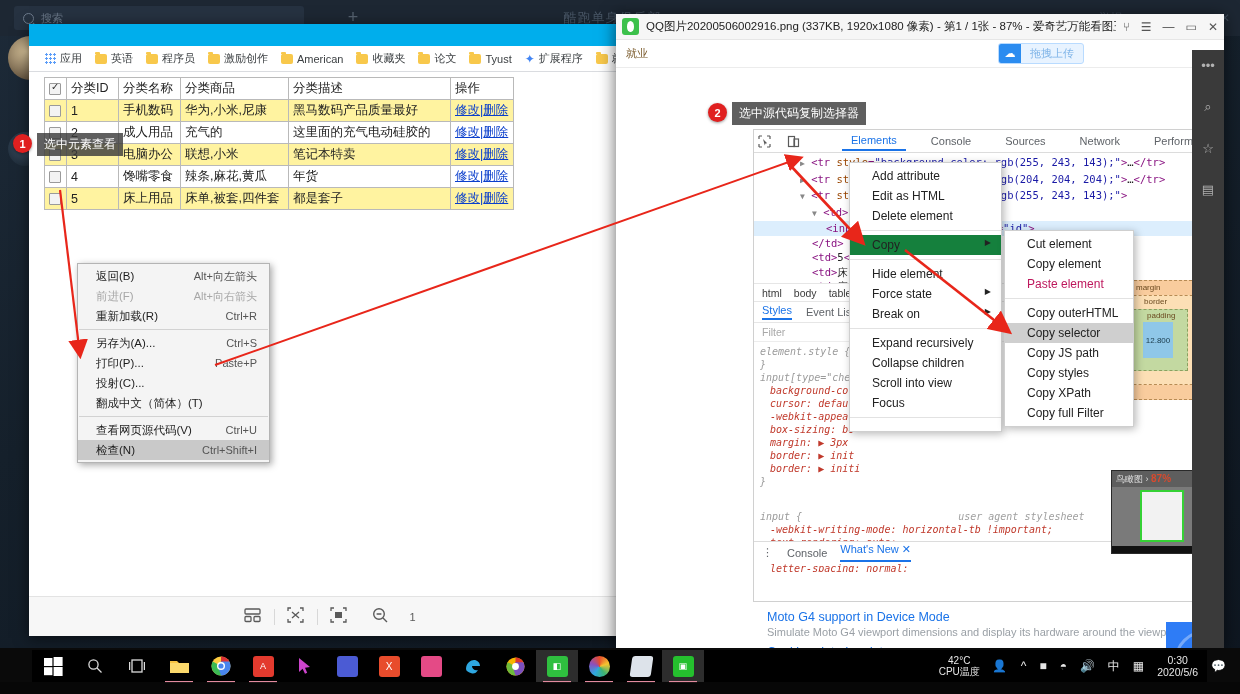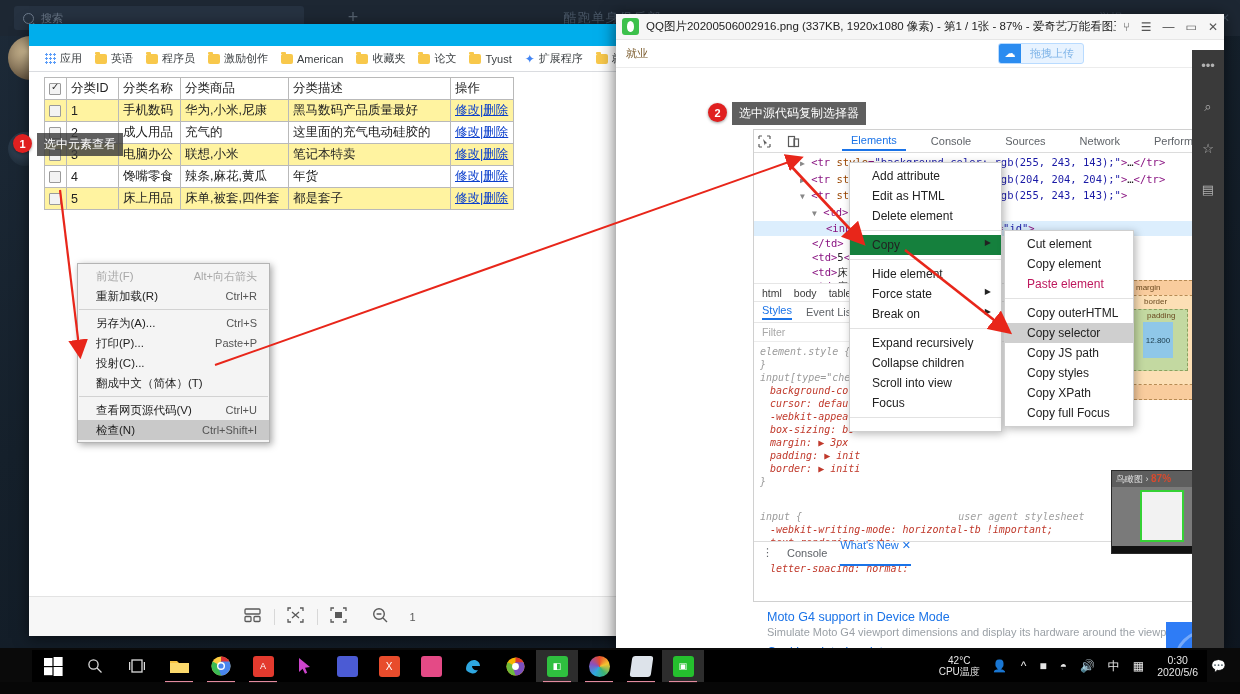--- a/index.html
+++ b/index.html
@@ -241,21 +241,21 @@
   }
   #dt-css .sel{ color:#9b9b9b; font-style:italic; }
   #dt-css .prop{ color:#c0392b; font-style:italic; padding-left:10px; }
   #dt-css .ua{ color:#a0a0a0; font-style:italic; }
 
   #dt-drawer-tabs{
     position:absolute; left:0; bottom:38px; width:471px; height:22px;
     border-top:1px solid #dcdcdc; display:flex; align-items:center; gap:13px;
     padding-left:8px; font-size:11px; color:#5f6368; background:#fff;
   }
-  #dt-drawer-tabs .dt.active{ color:#1a73e8; border-bottom:2px solid #1a73e8; padding-bottom:12px; }
+  #dt-drawer-tabs .dt.active{ color:#1a73e8; border-bottom:2px solid #1a73e8; padding-bottom:4px; }
   #dt-drawer-head{
     position:absolute; left:0; bottom:18px; width:471px; height:20px;
     background:#f3f3f3; border-top:1px solid #e4e4e4;
     font-size:10.5px; color:#3c4043; line-height:20px; padding-left:10px;
   }
 
   
   #box-model{
     position:absolute; right:6px; top:150px; width:118px; height:120px;
     background:#f9cc9d; border:1px dashed #b78b54;
@@ -506,20 +506,24 @@
           <td>5</td>
           <td>床上用品</td>
           <td>床单,被套,四件套</td>
           <td>都是套子</td>
           <td><a class="lnk">修改</a><span class="sep">|</span><a class="lnk">删除</a></td>
         </tr>
       </tbody>
     </table>
 
     <div id="page-ctx">
+      <div class="it">
+        <span>返回(B)</span>
+        <span class="acc">Alt+向左箭头</span>
+      </div>
       <div class="it dim">
         <span>前进(F)</span>
         <span class="acc">Alt+向右箭头</span>
       </div>
       <div class="it">
         <span>重新加载(R)</span>
         <span class="acc">Ctrl+R</span>
       </div>
       <div class="div"></div>
       <div class="it">
@@ -655,21 +659,21 @@
 
       <div id="dt-css">
         <div class="sel">element.style {</div>
         <div class="sel">}</div>
         <div class="sel">input[type="check</div>
         <div class="prop">background-col</div>
         <div class="prop">cursor: defaul</div>
         <div class="prop">-webkit-appear</div>
         <div class="prop">box-sizing: bo</div>
         <div class="prop">margin: ▶ 3px </div>
-        <div class="prop">padding: ▶ init</div>
+        <div class="prop">border: ▶ init</div>
         <div class="prop">border: ▶ initi</div>
         <div class="sel">}</div>
         <div style="height:22px"></div>
         <div><span class="sel">input {</span>
              <span class="ua" style="margin-left:150px">user agent stylesheet</span></div>
         <div class="prop">-webkit-writing-mode: horizontal-tb !important;</div>
         <div class="prop">text-rendering: auto;</div>
         <div class="prop">color: -internal-light-dark-color(■black, □white);</div>
         <div class="prop">letter-spacing: normal;</div>
 
@@ -757,21 +761,21 @@
 <div style="position:absolute; left:1004px; top:230px; width:130px; background:#fff; border:1px solid #cfcfcf; box-shadow:2px 2px 8px rgba(0,0,0,.28); font-size:12px; color:#222; padding:3px 0; z-index:45;">
   <div style="padding:3px 10px 3px 22px;">Cut element</div>
   <div style="padding:3px 10px 3px 22px;">Copy element</div>
   <div style="padding:3px 10px 3px 22px;color:#be185d;">Paste element</div>
   <div style="height:1px;background:#e2e2e2;margin:4px 0;"></div>
   <div style="padding:3px 10px 3px 22px;">Copy outerHTML</div>
   <div style="padding:3px 10px 3px 22px;background:#cfcfcf;">Copy selector</div>
   <div style="padding:3px 10px 3px 22px;">Copy JS path</div>
   <div style="padding:3px 10px 3px 22px;">Copy styles</div>
   <div style="padding:3px 10px 3px 22px;">Copy XPath</div>
-  <div style="padding:3px 10px 3px 22px;">Copy full Focus</div>
+  <div style="padding:3px 10px 3px 22px;">Copy full Filter</div>
 </div>
 
 <svg id="ann-svg">
   <defs>
     <marker id="ah" markerWidth="9" markerHeight="9" refX="7" refY="4.5" orient="auto">
       <path d="M0,0 L9,4.5 L0,9 z" fill="#e8261a"></path>
     </marker>
   </defs>
 
   <path d="M60,190 L80,355" stroke="#e8261a" stroke-width="2.2" fill="none" marker-end="url(#ah)"></path>

